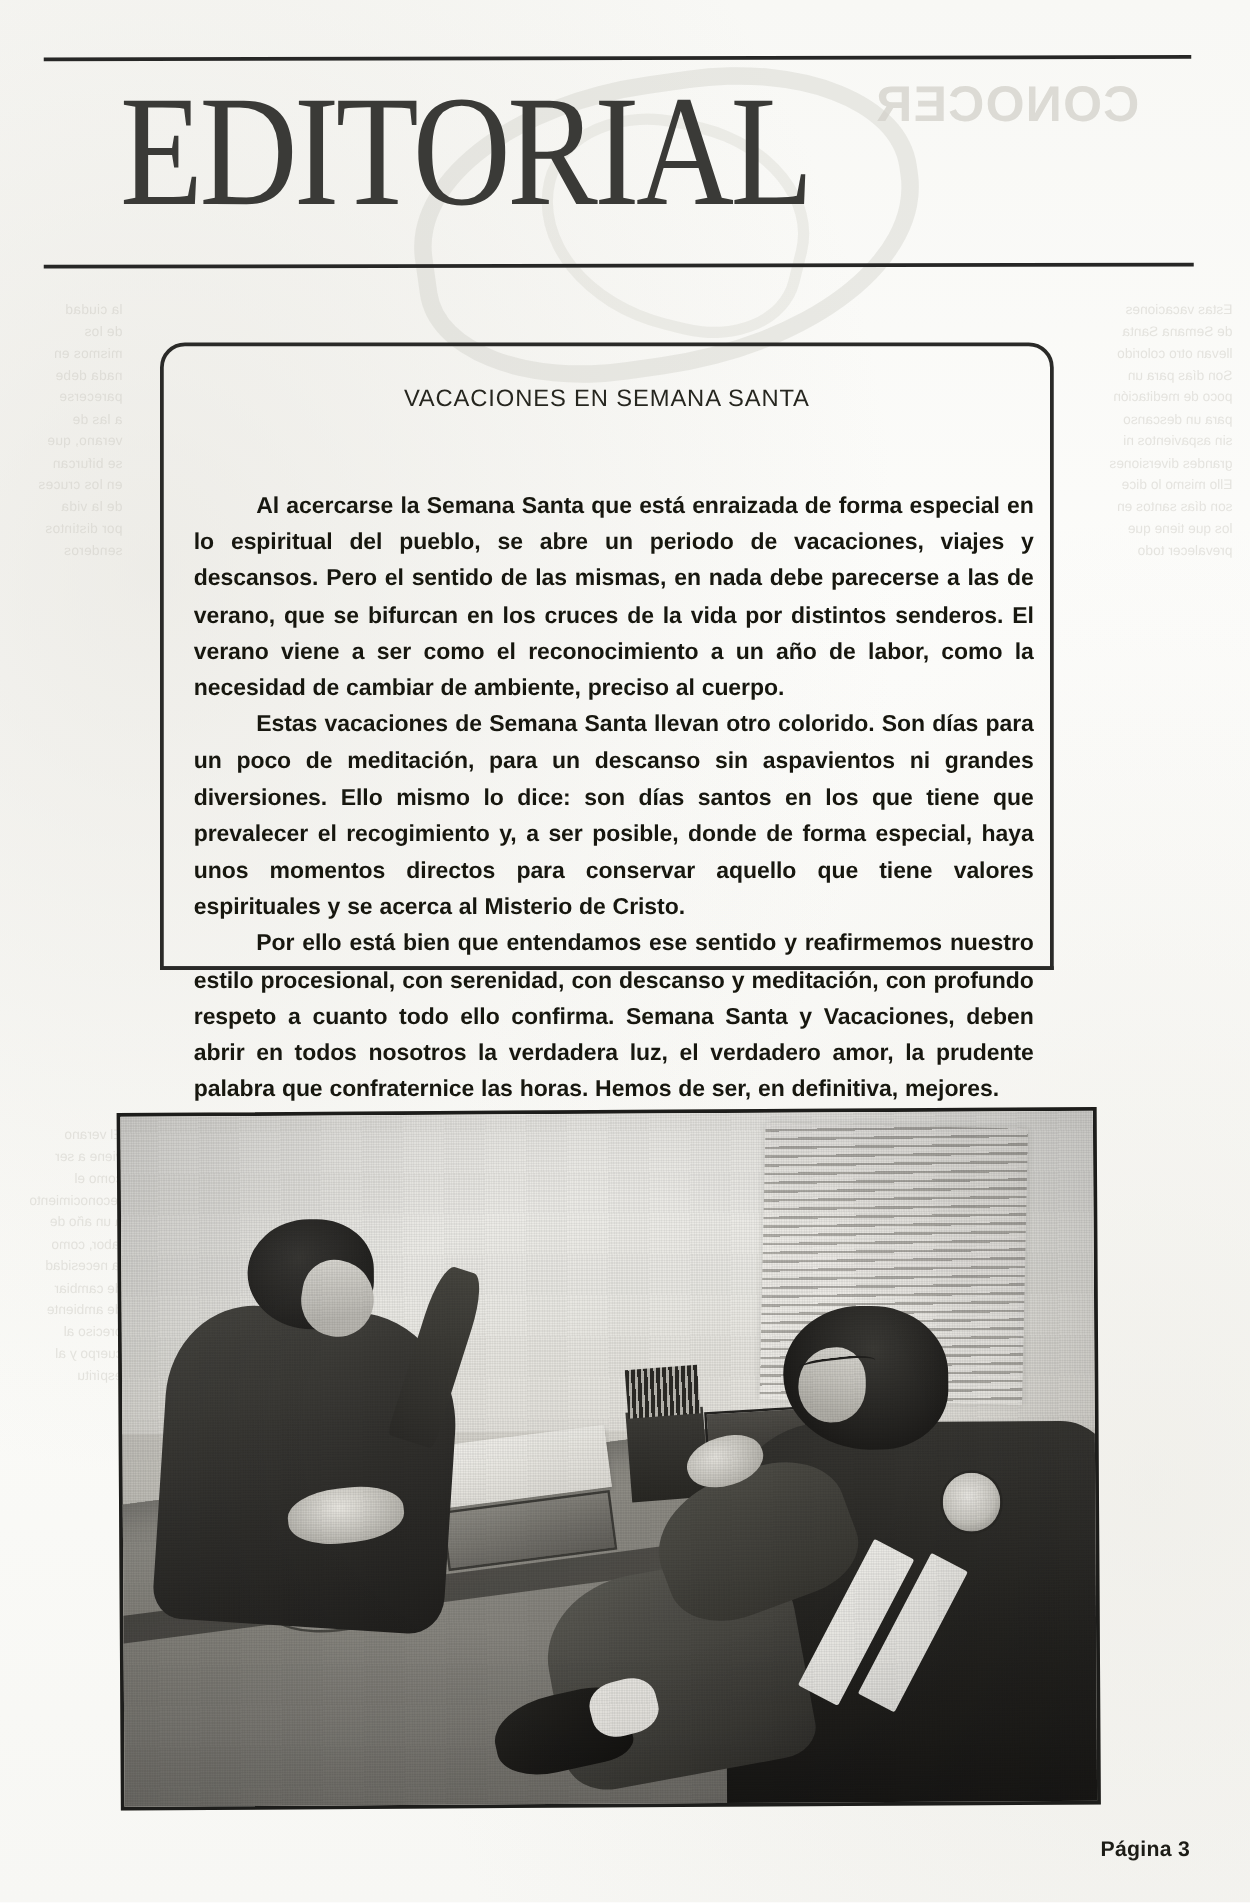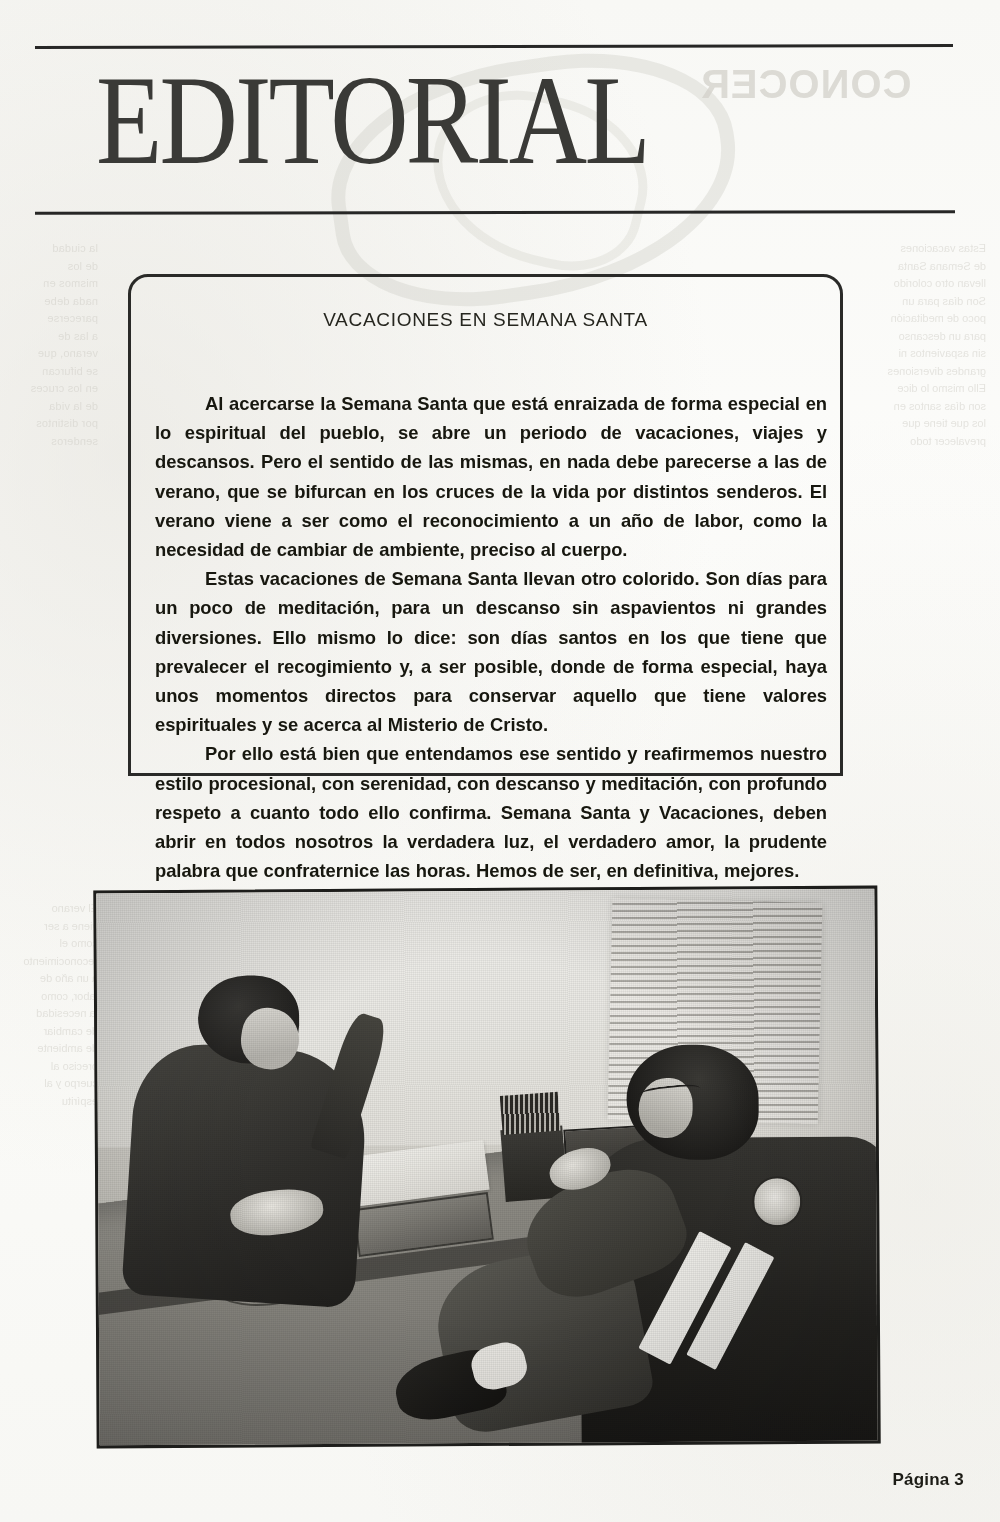--- a/index.html
+++ b/index.html
@@ -485,21 +485,20 @@
   .page-number {
     position: absolute;
     left: 0;
     top: 1470px;
     width: 952px;
     text-align: right;
     font-size: 17px;
     font-weight: bold;
     color: #1c1c16;
     letter-spacing: .2px;
-    padding-left: 12px;
   }
 </style>
 </head>
 <body>
 
 <div class="page">
 
   <div class="paper-tint"></div>
 
   <div class="st-swirl"></div>

